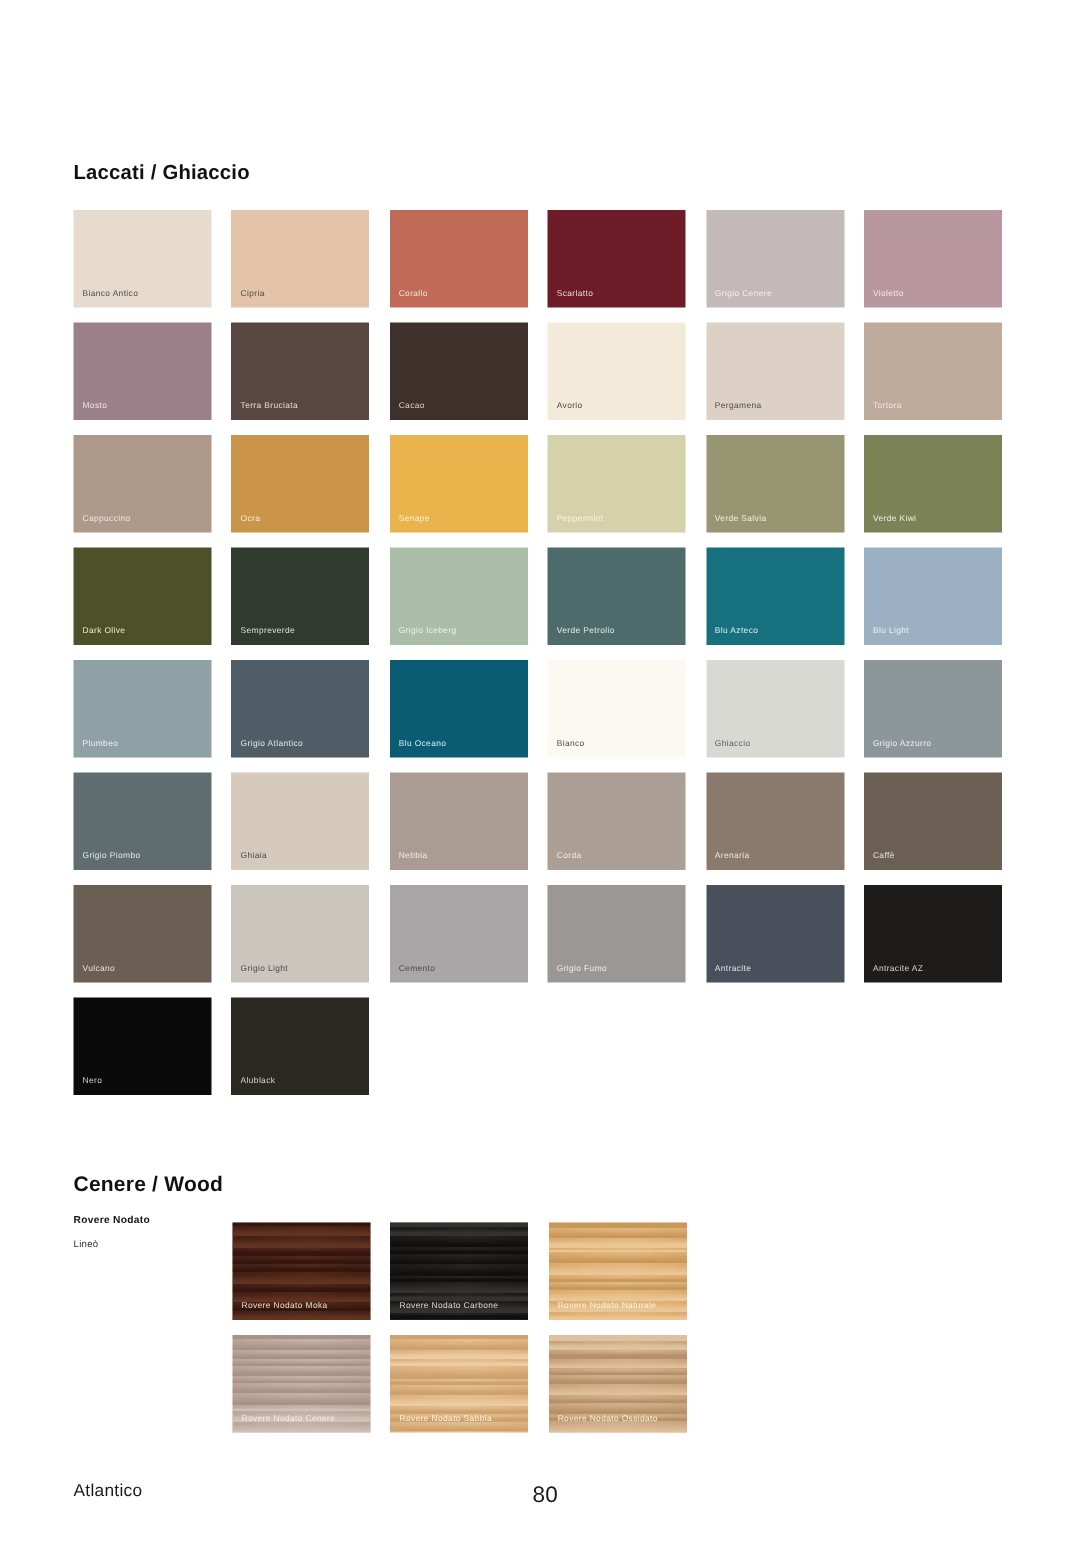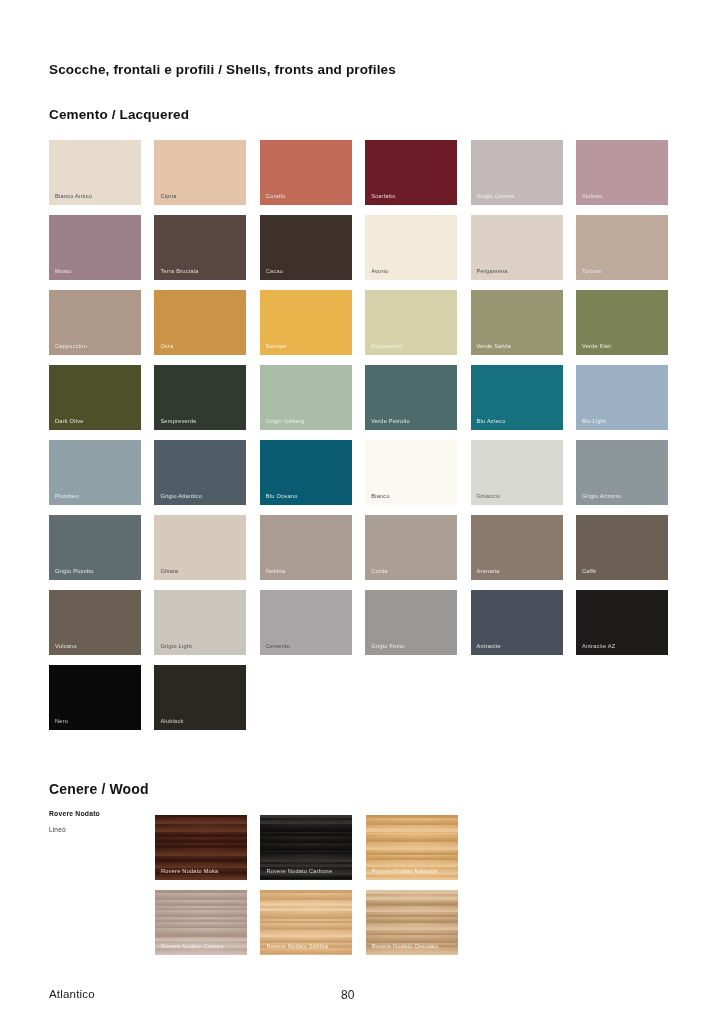--- a/index.html
+++ b/index.html
@@ -135,35 +135,34 @@
   #footer-label {
     position: absolute;
     left: 0;
     top: 0;
     font-size: 11.5px;
     letter-spacing: 0.2px;
     color: #1a1a1a;
   }
   #footer-page {
     position: absolute;
-    left: 292px;
+    left: 306px;
     top: 0;
-    font-size: 12px;
+    font-size: 15px;
     letter-spacing: 0.2px;
     color: #1a1a1a;
   }
 </style>
 </head>
 <body>
 
 <div class="page">
 
-  <div class="section-title" id="title-main">Scocche, frontali e profili / Shells, fronts and profiles</div>
-
-  <div class="section-title" id="title-lacquered">Cemento / Lacquered</div>
+
+  <div class="section-title" id="title-lacquered">Laccati / Ghiaccio</div>
 
   <div id="lacquered-grid">
       <div class="swatch-row">
         <div class="swatch" style="background: rgb(231, 219, 205);">
           <span class="swatch-label" style="color: rgb(74, 74, 74);">Bianco Antico</span>
         </div>
         <div class="swatch" style="background: rgb(227, 195, 169);">
           <span class="swatch-label" style="color: rgb(74, 74, 74);">Cipria</span>
         </div>
         <div class="swatch" style="background: rgb(192, 106, 87);">

